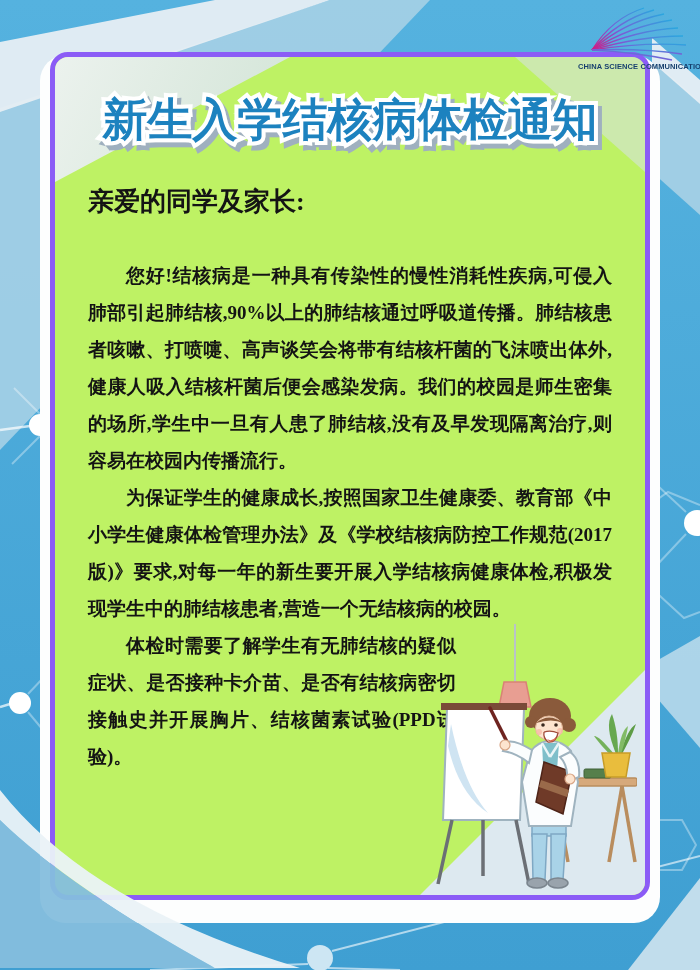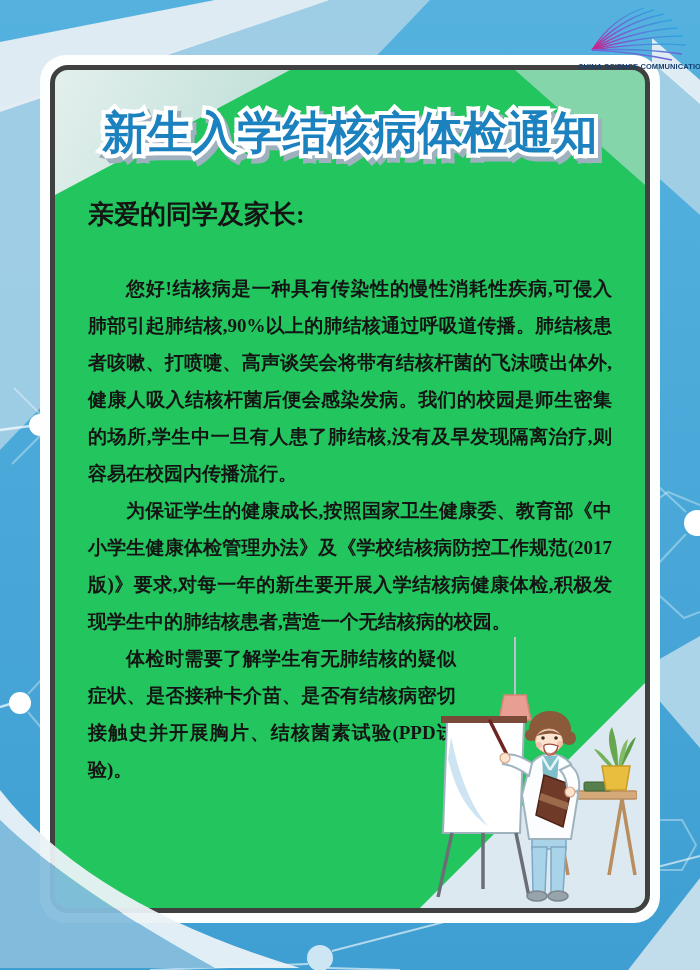--- a/index.html
+++ b/index.html
@@ -12,23 +12,23 @@
 
   
   .bg-svg { position:absolute; left:0; top:0; width:700px; height:970px; }
 
   
   .card-outer {
     position:absolute; left:40px; top:55px; width:620px; height:868px;
     background:#fdfefe; border-radius:26px;
   }
   .card {
-    position:absolute; left:50px; top:65px; width:600px; height:848px;
-    box-sizing:border-box; border:5px solid #404040; border-radius:18px;
-    background:#22c55e; overflow:hidden;
+    position:absolute; left:50px; top:52px; width:600px; height:848px;
+    box-sizing:border-box; border:5px solid #8b5cf6; border-radius:18px;
+    background:#bef264; overflow:hidden;
   }
   .corner-tl {
     position:absolute; top:0; left:0; width:235px; height:125px;
     clip-path:polygon(0 0,100% 0,0 100%);
     background:linear-gradient(115deg,rgba(238,242,245,.95),rgba(212,225,233,.85));
   }
   .corner-tr {
     position:absolute; top:0; right:0; width:130px; height:115px;
     clip-path:polygon(0 0,100% 0,100% 100%);
     background:rgba(215,226,234,.55);

